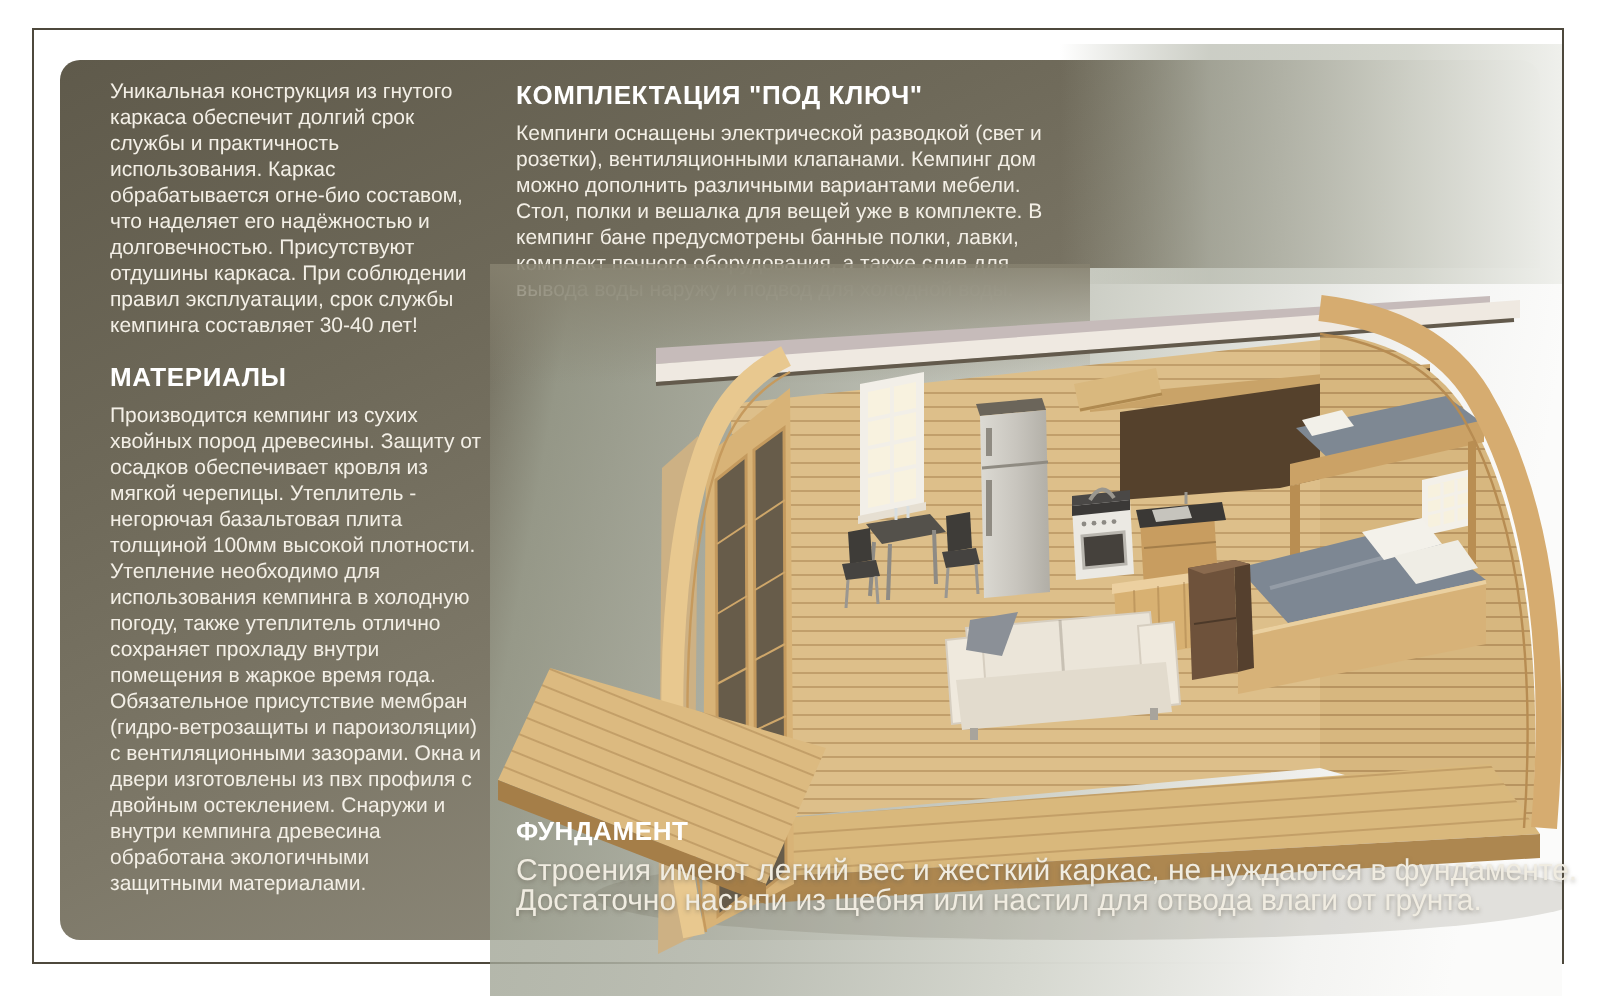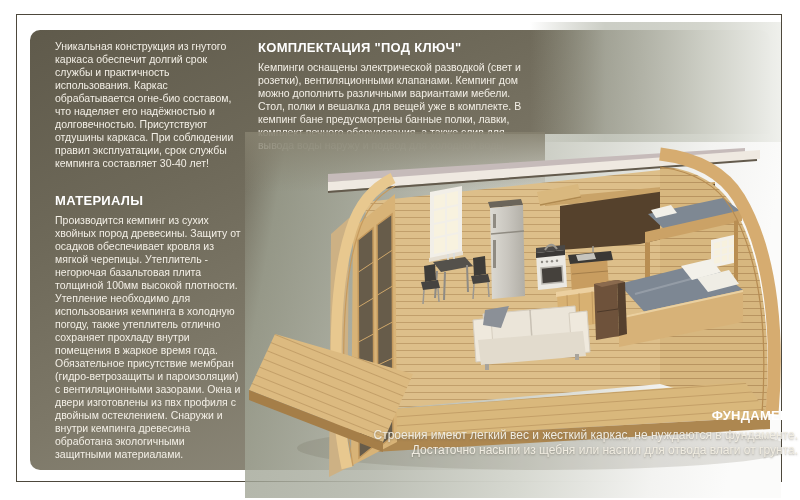--- a/index.html
+++ b/index.html
@@ -3,25 +3,25 @@
 <meta charset="utf-8">
 <style>
   html,body{margin:0;padding:0;}
   body{width:800px;height:500px;background:#ffffff;font-family:"Liberation Sans",sans-serif;position:relative;overflow:hidden;}
   .frame{position:absolute;left:16px;top:14px;width:766px;height:468px;border:1.5px solid #4d483c;box-sizing:border-box;}
   .card{position:absolute;left:30px;top:30px;width:740px;height:440px;border-radius:10px;
         background:linear-gradient(155deg,#5f5a4b 0%,#6e6959 28%,#7d7868 52%,#8d897a 74%,#9d9a8a 100%);}
   .col1{position:absolute;left:55px;top:40px;width:188px;z-index:5;}
   .col2{position:absolute;left:258px;top:40px;width:278px;z-index:5;}
   h2.sec{font-size:13px;font-weight:bold;color:#ffffff;letter-spacing:.3px;margin:0 0 6px 0;line-height:15px;}
-  h2.mt{margin-top:23px;}
+  h2.mt{margin-top:11px;}
   p.bodytxt{font-size:10.5px;line-height:13px;color:#f3efe6;margin:0;}
-  .foundation{position:absolute;left:258px;top:408px;width:540px;z-index:30;text-align:right;}
+  .foundation{position:absolute;left:258px;top:408px;width:540px;z-index:30;}
   .foundation h2.sec{margin-bottom:5px;}
-  .foundation p.bodytxt{font-size:12px;line-height:15px;width:540px;color:#f0ece1;
+  .foundation p.bodytxt{font-size:15px;line-height:15px;width:540px;color:#f0ece1;
         text-shadow:0 1px 2px rgba(104,99,86,.55);white-space:pre-line;}
   .render{position:absolute;left:245px;top:22px;width:536px;height:476px;z-index:20;}
   .render svg{display:block;}
 </style>
 </head>
 <body>
 
 <div class="frame"></div>
 <div class="card"></div>
 

